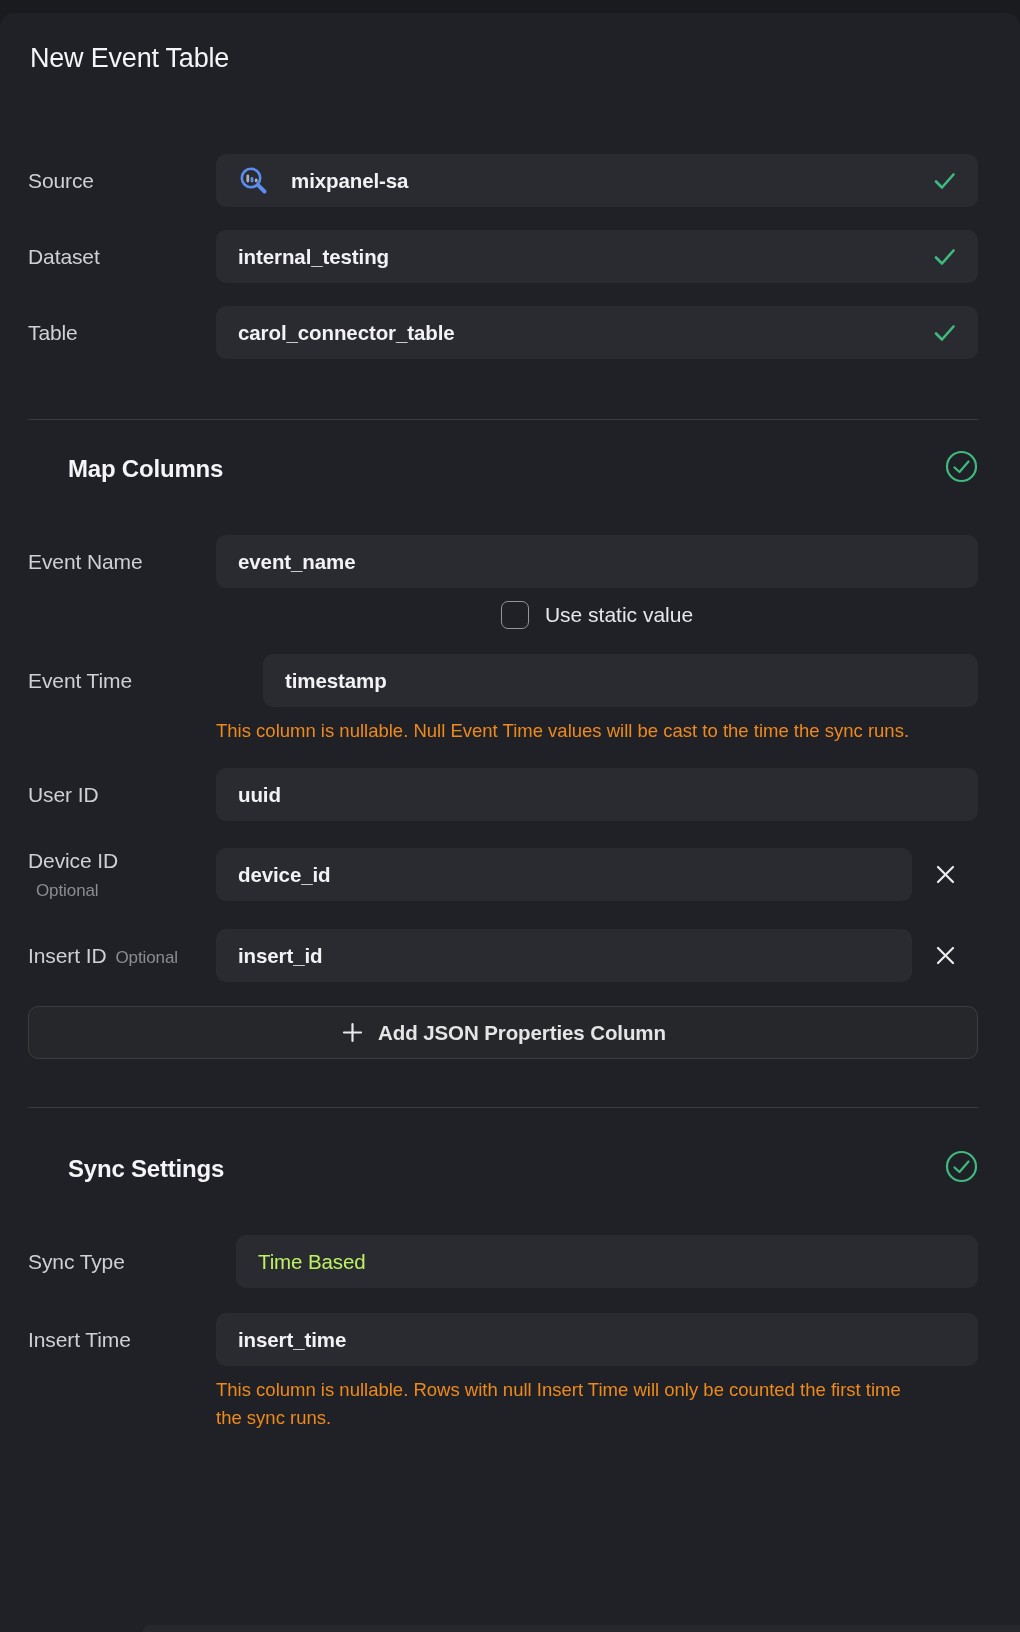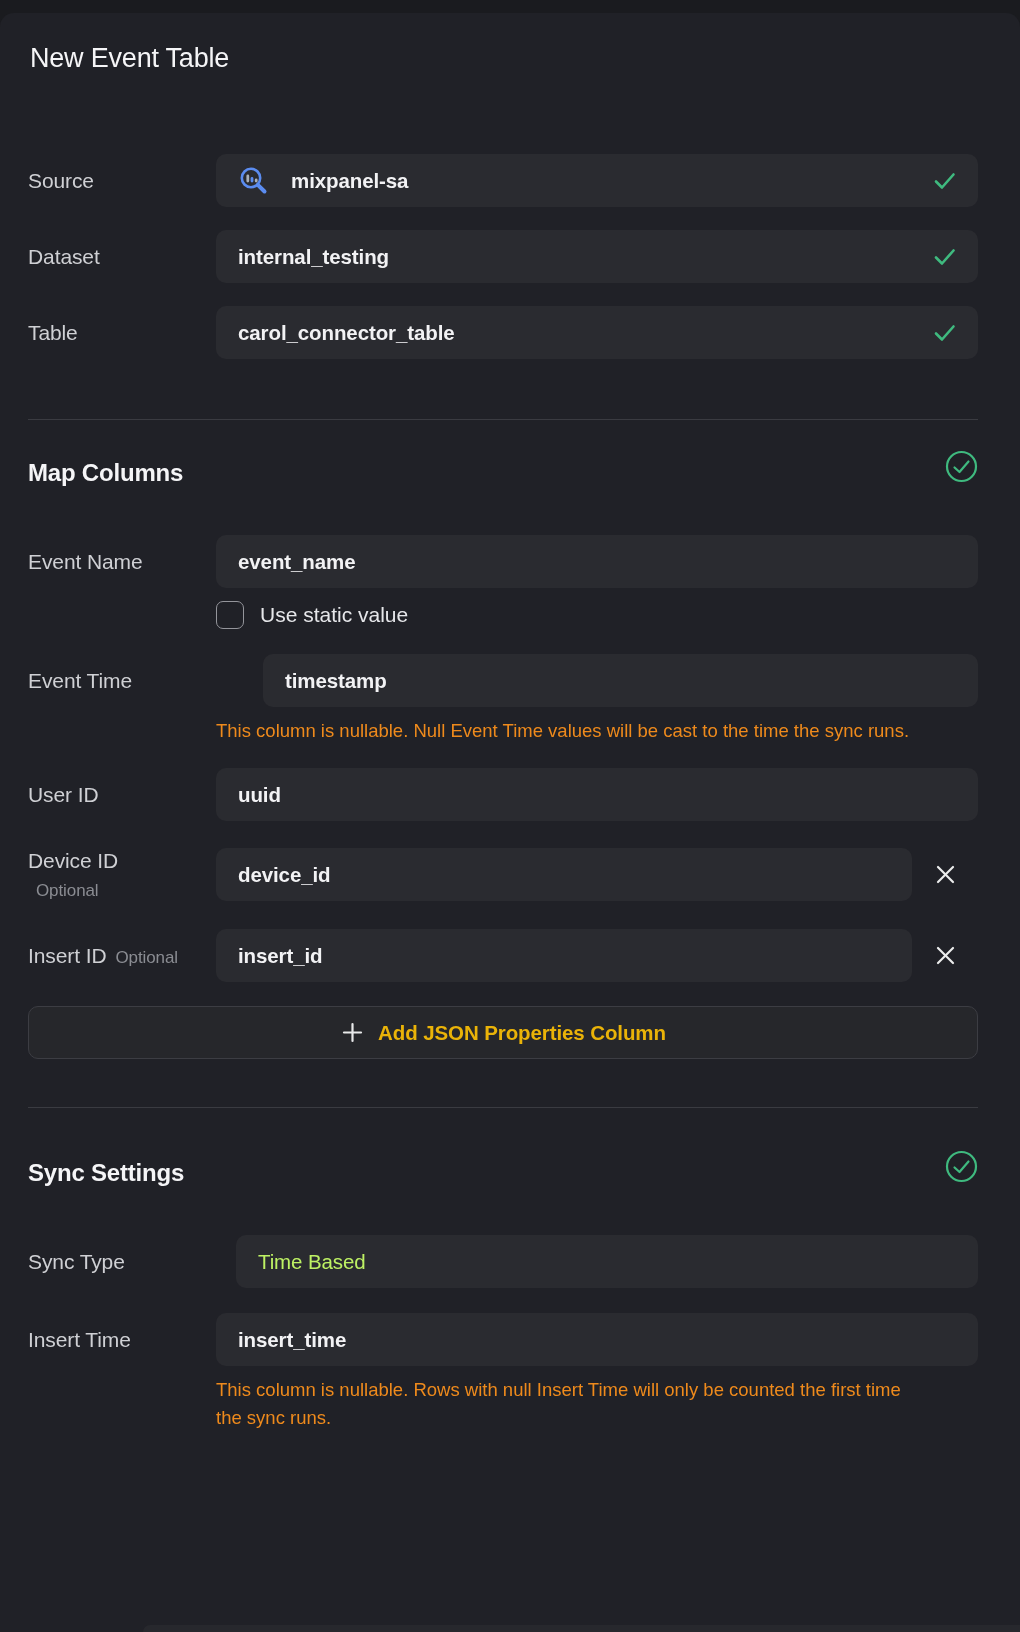--- a/index.html
+++ b/index.html
@@ -80,35 +80,37 @@
     display: flex; align-items: center; justify-content: center;
     width: 36px; height: 36px;
   }
   .divider {
     height: 1px;
     background: #3a3b41;
     margin-top: 60px;
   }
   .section-header {
     display: flex;
-    align-items: flex-end;
+    align-items: center;
     justify-content: space-between;
     margin-top: 30px;
     margin-bottom: 48px;
+    margin-left: 40px;
   }
   .section-header h2 {
     font-size: 24px;
     font-weight: 700;
     color: #f5f5f7;
     letter-spacing: -0.2px;
   }
   .checkbox-row {
     display: flex;
     align-items: center;
     margin: -5px 0 25px 188px;
+    justify-content: center;
   }
   .checkbox {
     width: 28px; height: 28px;
     border: 1.5px solid #94959b;
     border-radius: 7px;
     background: transparent;
     cursor: pointer;
     flex: 0 0 28px;
   }
   .checkbox-label {
@@ -127,21 +129,21 @@
     width: 100%;
     height: 53px;
     margin-top: 1px;
     background: #26272b;
     border: 1px solid #3c3d43;
     border-radius: 10px;
     display: flex;
     align-items: center;
     justify-content: center;
     gap: 13px;
-    color: #eab308;
+    color: #e5e5e5;
     font-family: inherit;
     font-size: 20.5px;
     font-weight: 600;
     letter-spacing: -0.1px;
     cursor: pointer;
   }
   .divider.second { margin-top: 48px; }
   .section-header.second { margin-top: 42px; }
   .bottom-peek {
     position: absolute;

